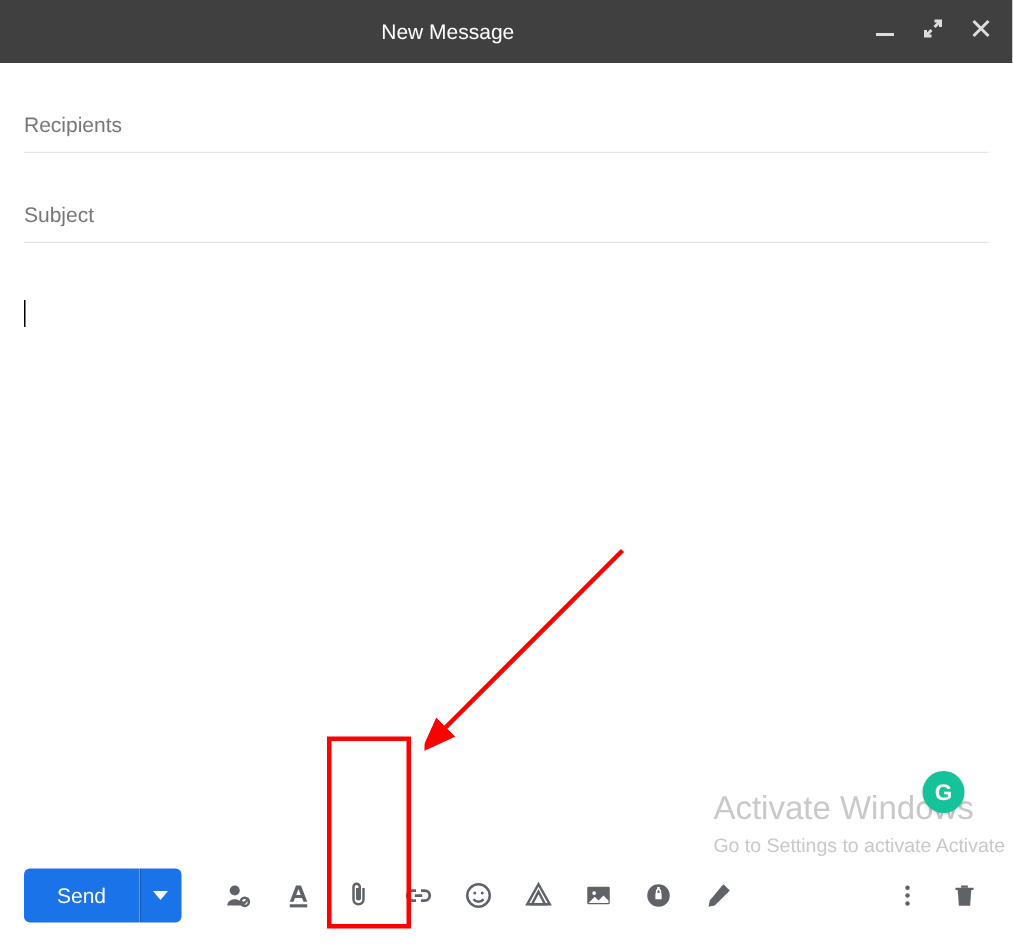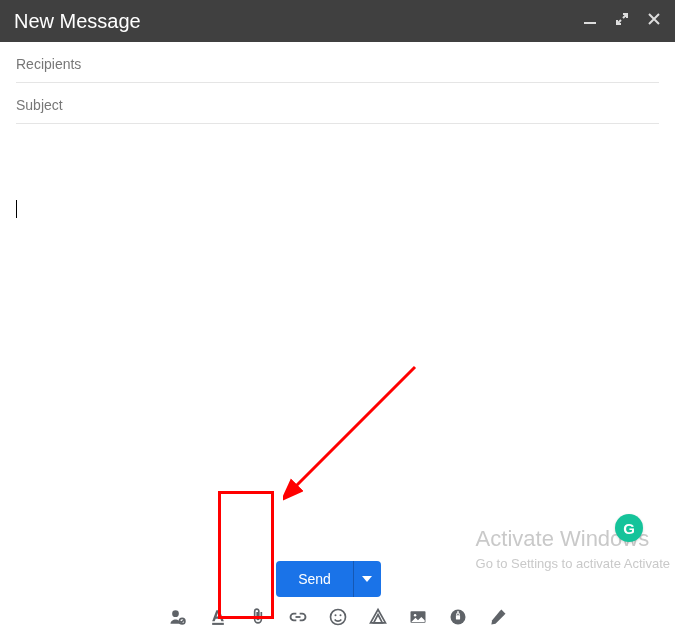--- a/index.html
+++ b/index.html
@@ -11,53 +11,53 @@
       overflow: hidden;
     }
     .topbar {
       height: 42px;
       background: #404040;
       color: #fff;
       display: flex;
       align-items: center;
       padding: 0 14px;
     }
-    .topbar .title { font-size: 20px; flex: 1; }
+    .topbar .title { font-size: 14px; flex: 1; text-align: center; }
     .topbar .winbtns { display: flex; gap: 18px; align-items: center; }
     .topbar .winbtns .ic { cursor: pointer; color: #ddd; }
     .field-row {
       margin: 0 16px;
       border-bottom: 1px solid #e5e5e5;
     }
     .field-input {
       border: none; outline: none;
       width: 100%;
       font-size: 14px;
       color: #3b82f6;
       padding: 14px 0 10px 0;
+      margin-top: 19px;
     }
     .field-input::placeholder { color: #777; }
     .body-area {
       padding: 16px;
     }
     .cursor-bar {
       position: absolute;
       left: 16px; top: 200px;
       width: 1px; height: 18px;
       background: #000;
     }
     .bottombar {
       position: absolute;
       left: 0; right: 0; bottom: 0;
       height: 72px;
       display: flex;
       align-items: center;
       padding: 0 16px;
       gap: 0;
-      flex-direction: column;
     }
     .send-group { display: flex; margin-right: 18px; }
     .send-btn {
       background: #1a73e8; color: #fff;
       border: none;
       font-size: 14px; font-weight: 500;
       padding: 0 22px; height: 36px;
       border-radius: 4px 0 0 4px;
       cursor: pointer;
     }

